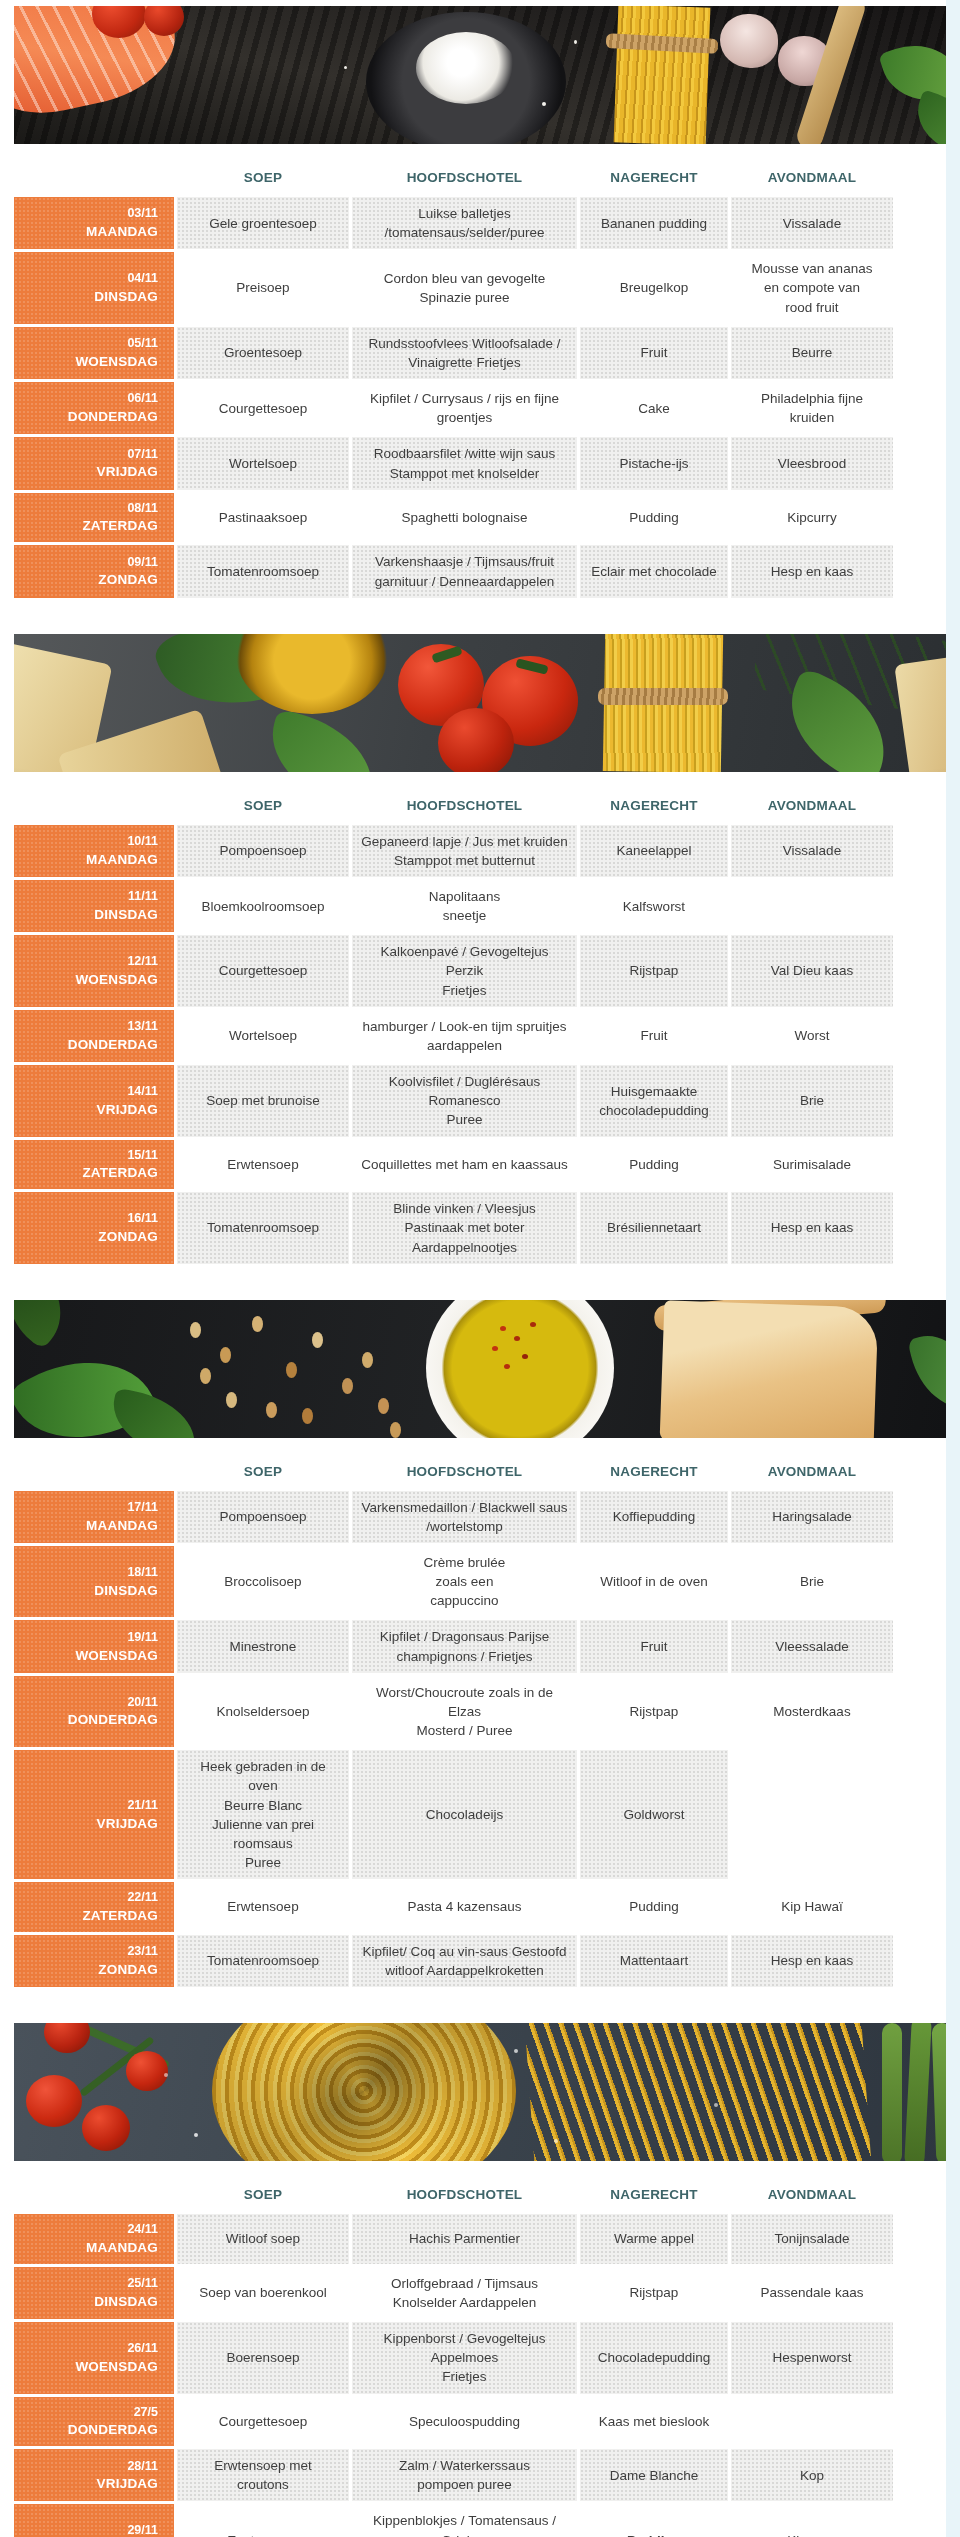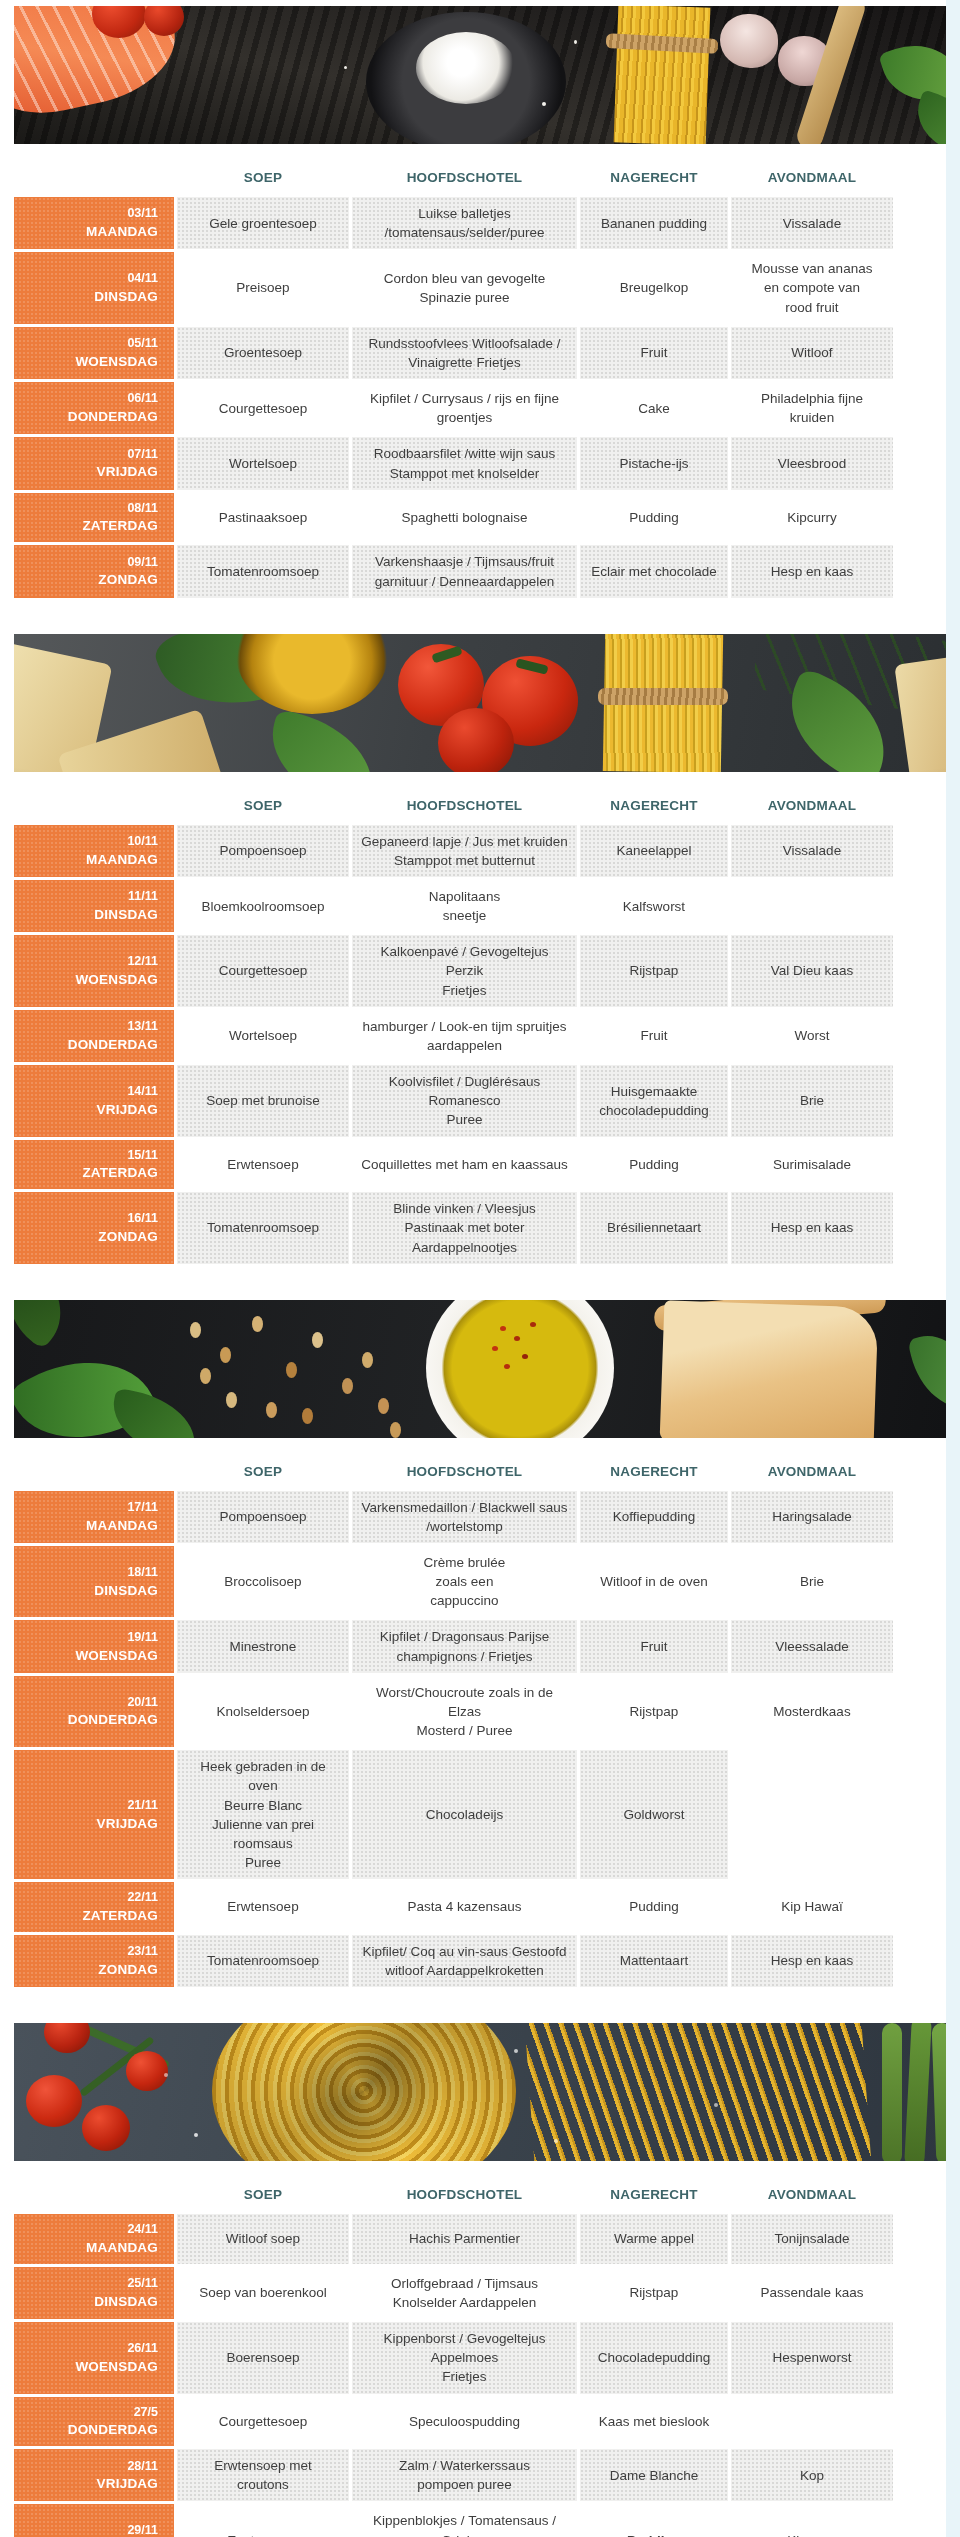--- a/index.html
+++ b/index.html
@@ -237,21 +237,21 @@
         </div>
         <div class="row alt">
           <div class="daycell">
             <div class="date">05/11</div>
             <div class="dayname">WOENSDAG</div>
           </div>
           <div class="cell">Groentesoep</div>
           <div class="cell">Rundsstoofvlees  Witloofsalade /
 Vinaigrette Frietjes</div>
           <div class="cell">Fruit</div>
-          <div class="cell">Witloof</div>
+          <div class="cell">Beurre</div>
         </div>
         <div class="row">
           <div class="daycell">
             <div class="date">06/11</div>
             <div class="dayname">DONDERDAG</div>
           </div>
           <div class="cell">Courgettesoep</div>
           <div class="cell">Kipfilet / Currysaus / rijs en fijne
 groentjes</div>
           <div class="cell">Cake</div>

